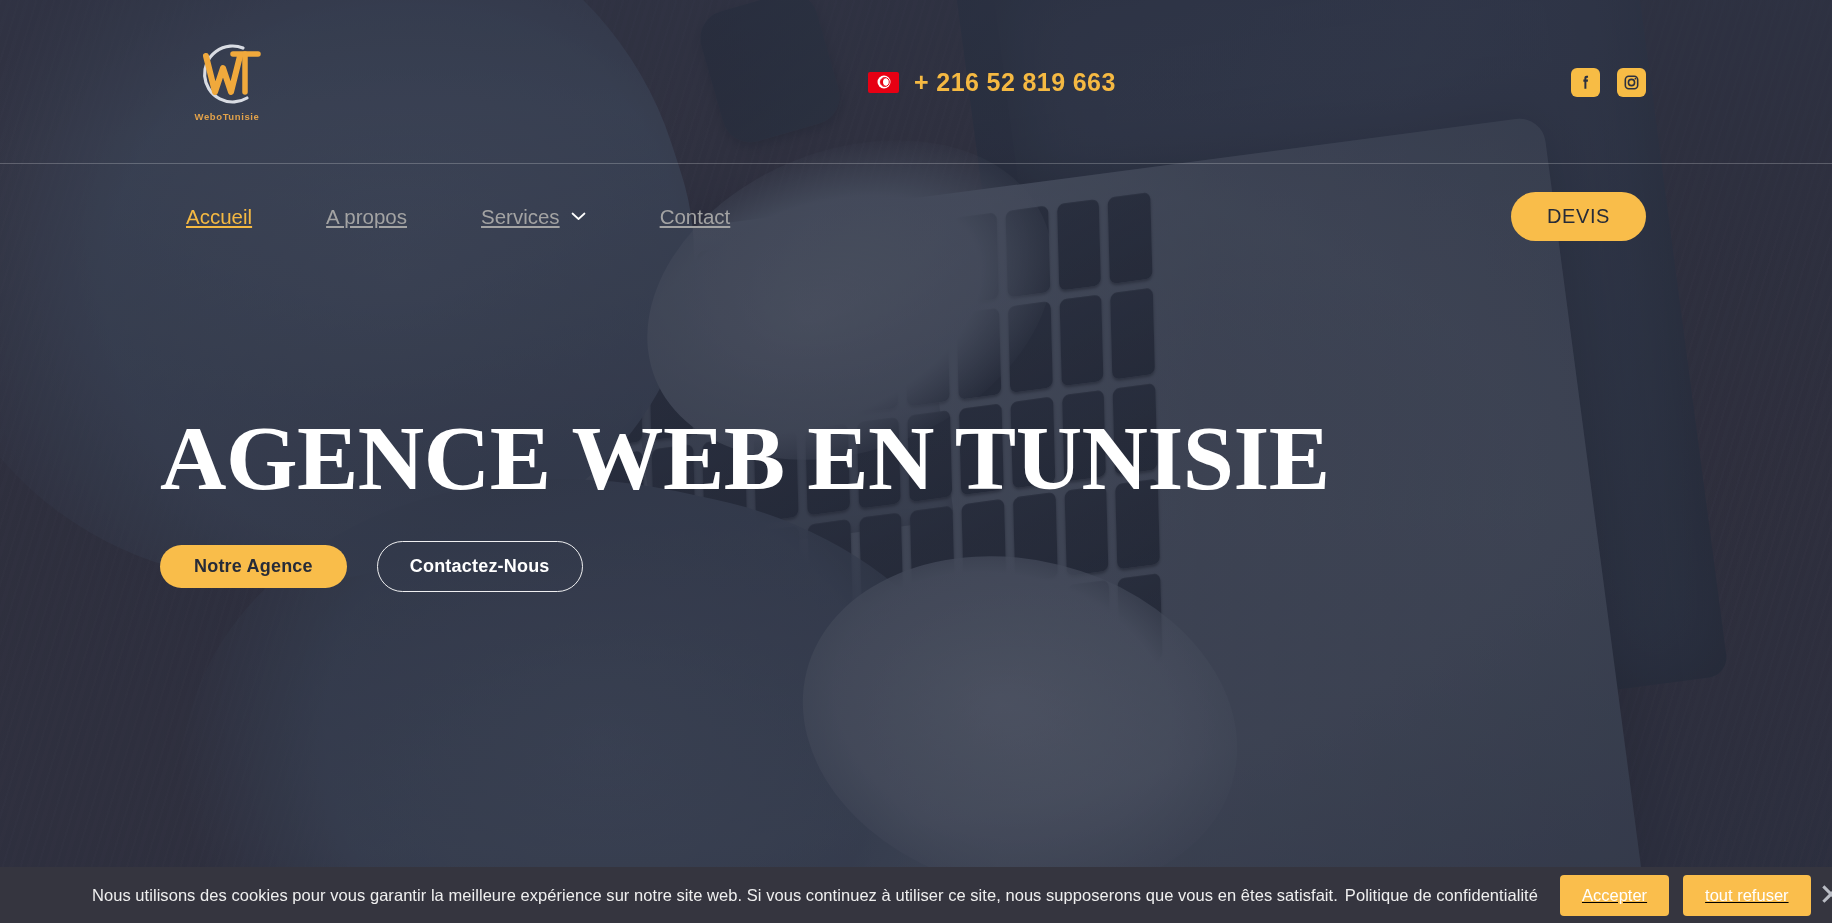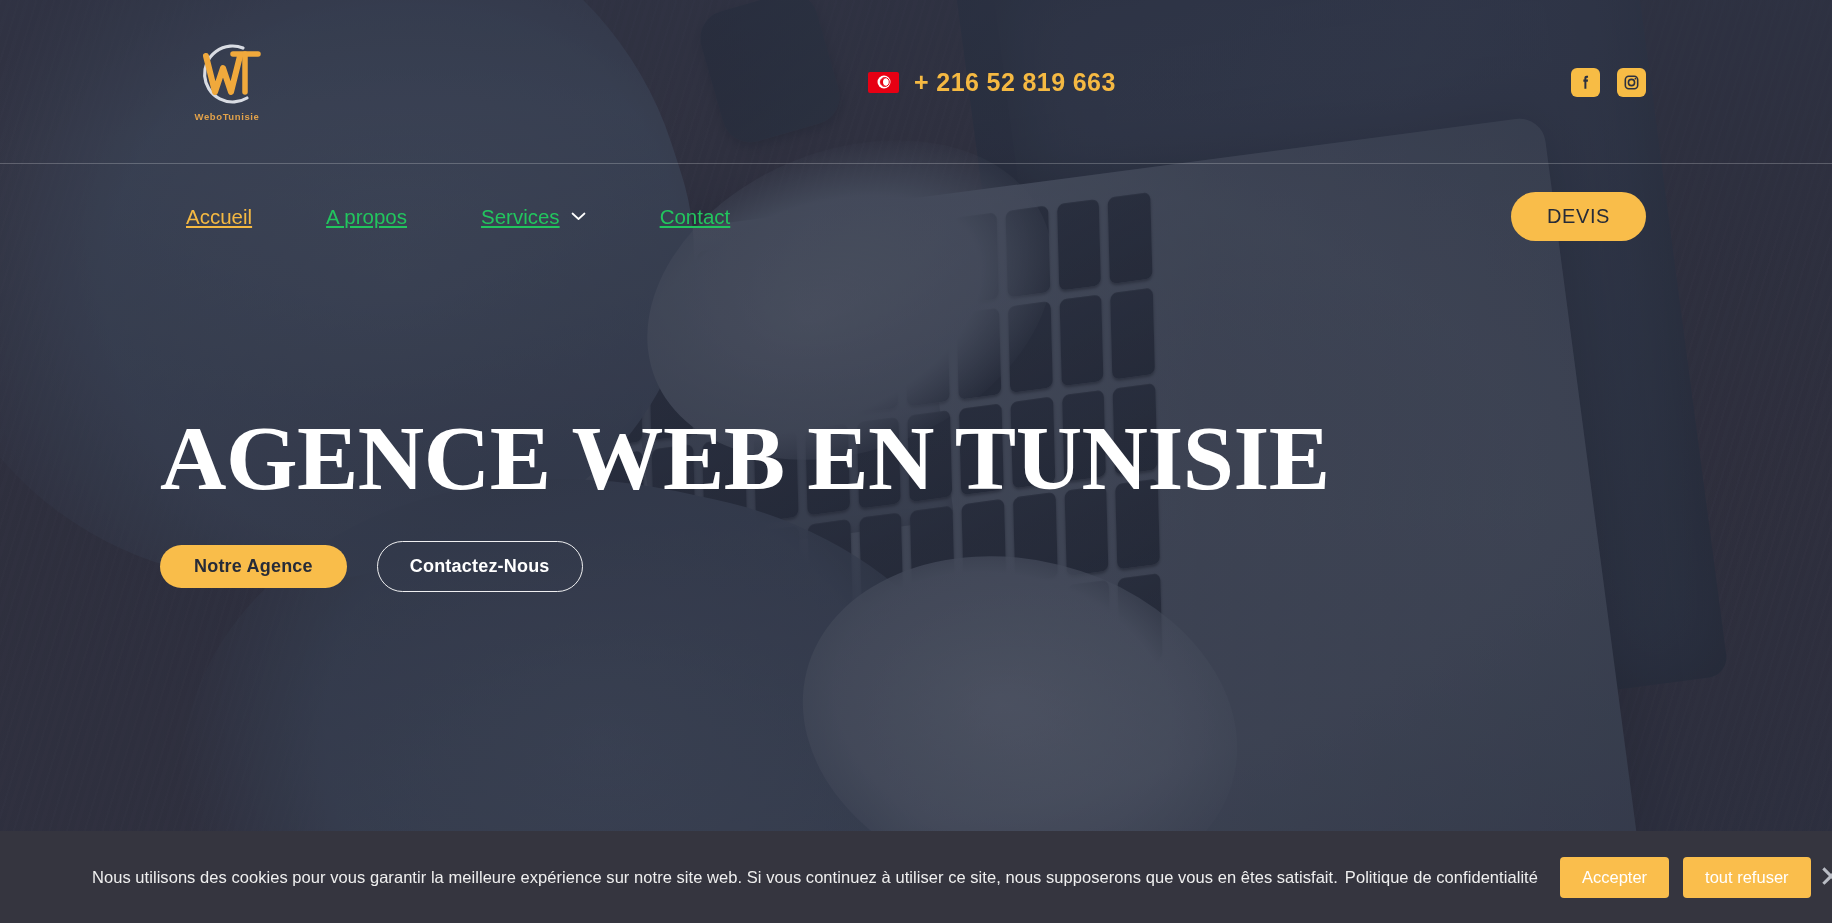--- a/index.html
+++ b/index.html
@@ -215,21 +215,21 @@
   
   .navbar {
     position:absolute; left:0; top:164px;
     width:100%; height:105px;
     display:flex; align-items:center;
     padding:0 186px;
     z-index:20;
   }
   .nav-items { display:flex; align-items:center; gap:12px; }
   .nav-item {
-    color:#22c55e;
+    color:#a3a3a3;
     font-size:20.5px;
     padding:0 31px;
     display:flex; align-items:center; gap:11px;
     cursor:pointer;
     white-space:nowrap;
   }
   .nav-item:first-child { padding-left:0; }
   .nav-item.active { color:#f5b942; }
   .chev { display:block; }
 
@@ -295,38 +295,38 @@
     border-radius:26px;
     cursor:pointer;
     font-family:"Liberation Sans", sans-serif;
     letter-spacing:.2px;
   }
 
   
   .cookie {
     position:absolute;
     left:0; bottom:0;
-    width:100%; height:92px;
+    width:100%; height:56px;
     background:#35353f;
     display:flex; align-items:center;
     padding:0 34px 0 92px;
     z-index:40;
   }
   .cookie-text {
     color:#efefef;
     font-size:16.5px;
     letter-spacing:.05px;
     white-space:nowrap;
   }
   .cookie-link {
     color:#efefef;
     text-decoration:none;
     cursor:pointer;
   }
-  .cookie-actions { display:flex; align-items:flex-end; gap:14px; margin-left:22px; }
+  .cookie-actions { display:flex; align-items:flex-end; gap:14px; margin-left:22px;text-decoration:underline; }
   .cookie-btn {
     background:#fabe4c;
     color:#ffffff;
     font-size:16.5px;
     border:none;
     padding:11px 22px;
     border-radius:4px;
     cursor:pointer;
     font-family:"Liberation Sans", sans-serif;
     white-space:nowrap;

